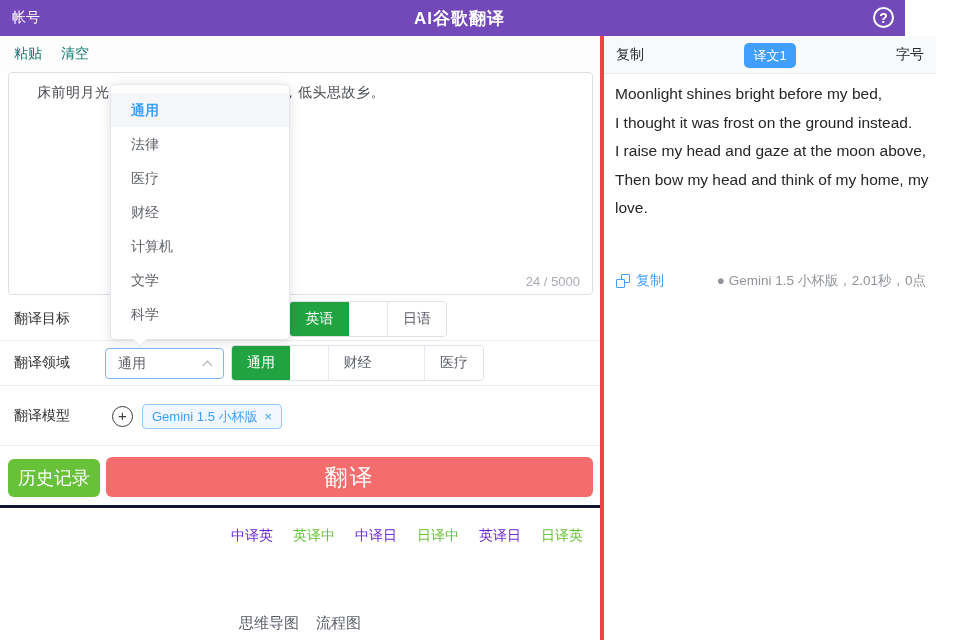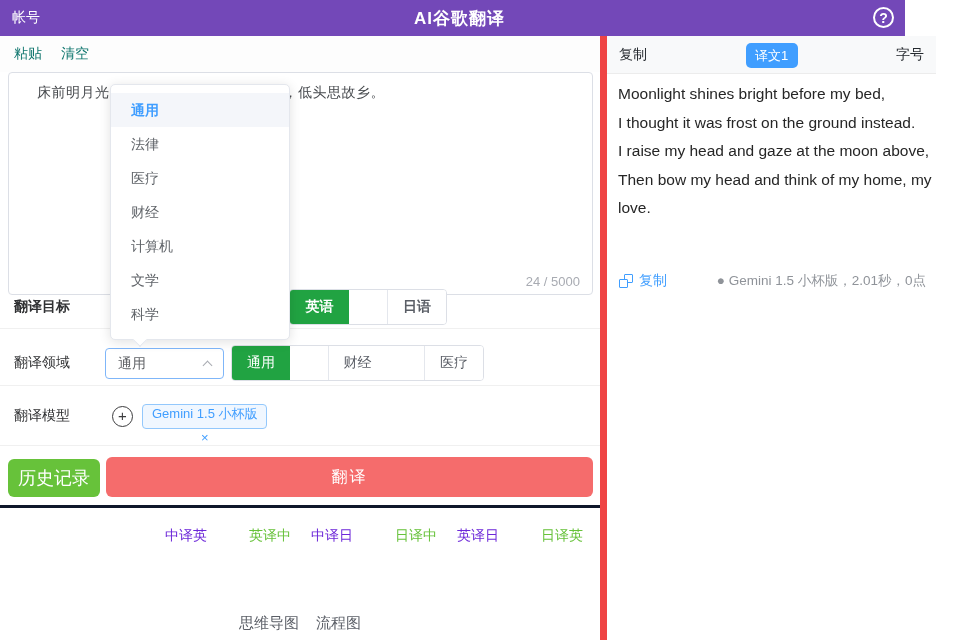--- a/index.html
+++ b/index.html
@@ -13,21 +13,21 @@
   .hdr-title { position:absolute; left:14px; right:0; text-align:center; color:#fff;
                font-size:17px; font-weight:bold; letter-spacing:1px; }
   .hdr-help { position:absolute; right:11px; top:7px; width:21px; height:21px;
               border:2px solid #fff; border-radius:50%; color:#fff; font-size:14px;
               font-weight:bold; display:flex; align-items:center; justify-content:center;
               cursor:pointer; }
 
   
   .left-panel { position:absolute; left:0; top:36px; width:600px; height:604px; background:#fff; }
   .right-panel { position:absolute; left:600px; top:36px; width:336px; height:604px;
-                 background:#fff; border-left:7px solid #ef4444; }
+                 background:#fff; border-left:4px solid #ef4444; }
 
   
   .l-toolbar { position:absolute; left:0; top:0; width:100%; height:36px;
                display:flex; align-items:center; gap:19px; padding-left:14px; background:#fdfdfd; }
   .tool-link { font-size:14px; color:#0f766e; cursor:pointer; }
 
   
   .src-box { position:absolute; left:8px; top:36px; width:585px; height:223px;
              border:1px solid #dcdfe6; border-radius:4px; background:#fff; }
   .src-text { position:absolute; left:28px; top:9px; right:14px; font-size:14px;
@@ -42,21 +42,21 @@
              color:#5f6368; cursor:pointer; }
   .dd-item.sel { color:#409eff; background:#f4f6fa; font-weight:bold; }
   .dd-caret { position:absolute; left:24px; bottom:-6px; width:10px; height:10px;
               background:#fff; transform:rotate(45deg);
               border-right:1px solid #e4e7ed; border-bottom:1px solid #e4e7ed; }
 
   
   .row { position:absolute; left:0; width:600px; border-bottom:1px solid #f0f0f0; }
   .row-label { position:absolute; left:14px; top:50%; transform:translateY(-50%);
                font-size:14px; color:#303133; }
-  .row-target { top:249px; height:44px;font-weight:bold; }
+  .row-target { top:261px; height:44px; }
   .row-domain { top:305px; height:45px; }
   .row-model  { top:350px; height:60px; }
 
   .seg-group { position:absolute; display:flex; border:1px solid #dcdfe6;
                border-radius:4px; overflow:hidden; background:#fff;gap:38px; }
   .seg { width:59px; height:34px; display:flex; align-items:center; justify-content:center;
          font-size:14px; color:#5a5e66; cursor:pointer; background:#fff; }
   .seg + .seg { border-left:1px solid #e4e7ed; }
   .seg.sel { background:#21a342; color:#fff; border-left:none; }
 
@@ -69,41 +69,41 @@
   .select-value { margin-left:12px; font-size:14px; color:#606266; }
   .chev-up { position:absolute; right:12px; top:13px; width:7px; height:7px;
              border-left:1.6px solid #a8abb2; border-top:1.6px solid #a8abb2;
              transform:rotate(45deg); }
 
   .plus-btn { position:absolute; left:112px; top:20px; width:21px; height:21px;
               border:1.4px solid #3c3c3e; border-radius:50%; color:#3c3c3e;
               font-size:15px; line-height:17px; text-align:center; cursor:pointer; }
   .model-tag { position:absolute; left:142px; top:18px; height:25px; padding:0 9px;
                background:#f0f7ff; border:1px solid #93c8fc; border-radius:4px;
-               display:flex; align-items:center; gap:7px;flex-direction:column; }
+               display:flex; align-items:center; gap:7px; }
   .model-tag .t { font-size:13px; color:#409eff; }
   .model-tag .x { font-size:13px; color:#409eff; cursor:pointer; }
 
   
   .actions { position:absolute; left:0; top:410px; width:600px; height:62px;
              border-bottom:3px solid #0f172a; }
   .btn-history { position:absolute; left:8px; top:13px; width:92px; height:38px;
                  background:#67c23a; border:none; border-radius:6px; color:#fff;
                  font-size:18px; cursor:pointer; font-family:inherit; }
   .btn-translate { position:absolute; left:106px; top:11px; width:487px; height:40px;
                    background:#f56c6c; border:none; border-radius:6px; color:#fff;
-                   font-size:16px; letter-spacing:2px; cursor:pointer; font-family:inherit; }
+                   font-size:23px; letter-spacing:2px; cursor:pointer; font-family:inherit; }
 
   
   .quick-links { position:absolute; left:0; top:472px; width:600px; height:56px;
                  display:flex; align-items:center; justify-content:flex-end;
                  gap:20px; padding-right:17px; }
   .ql { font-size:14px; cursor:pointer; }
   .ql.blue { color:#6d28d9; }
-  .ql.green { color:#67c23a;margin-left:22px; }
+  .ql.green { color:#67c23a; }
 
   
   .footer-links { position:absolute; left:0; top:578px; width:600px; display:flex;
                   justify-content:center; gap:17px; }
   .fl { font-size:15px; color:#5a5e66; cursor:pointer; }
 
   
   .r-toolbar { position:absolute; left:0; top:0; width:100%; height:38px;
                background:#f8f9fa; border-bottom:1px solid #ececec; }
   .r-copy-top { position:absolute; left:12px; top:10px; font-size:14px; color:#24292e; cursor:pointer; }

